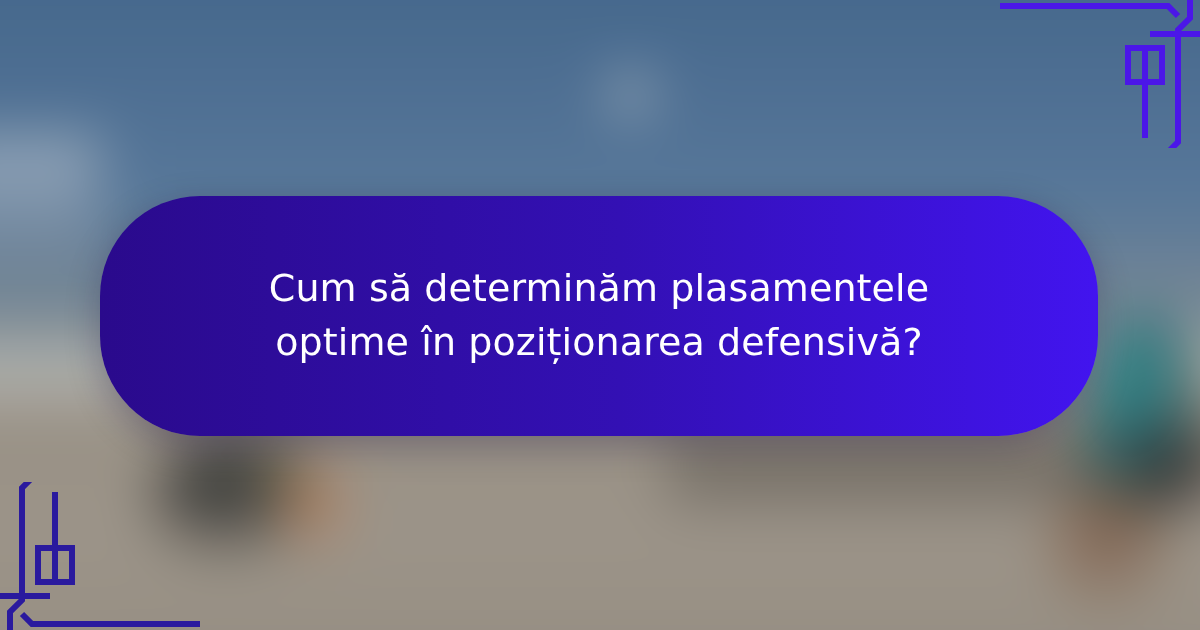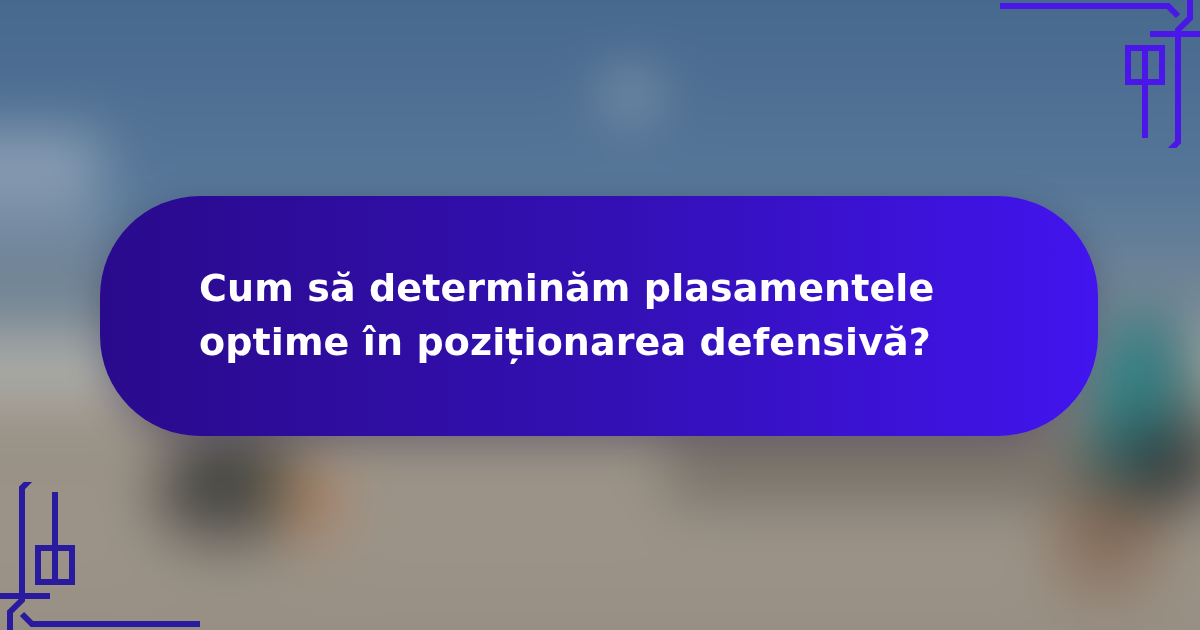--- a/index.html
+++ b/index.html
@@ -150,22 +150,23 @@
     display: flex;
     align-items: center;
     justify-content: center;
     box-shadow: 0 10px 34px rgba(20,10,60,0.30);
   }
   .headline {
     margin: 0;
     padding: 0 62px;
     color: #ffffff;
     font-size: 38px;
-    font-weight: 700;
+    font-weight: 400;
     line-height: 1.42;
+    text-align: center;
     letter-spacing: 0.1px;
     max-width: 800px;
   }
 </style>
 </head>
 <body>
 
 <div id="canvas">
 
   <div class="photo">

